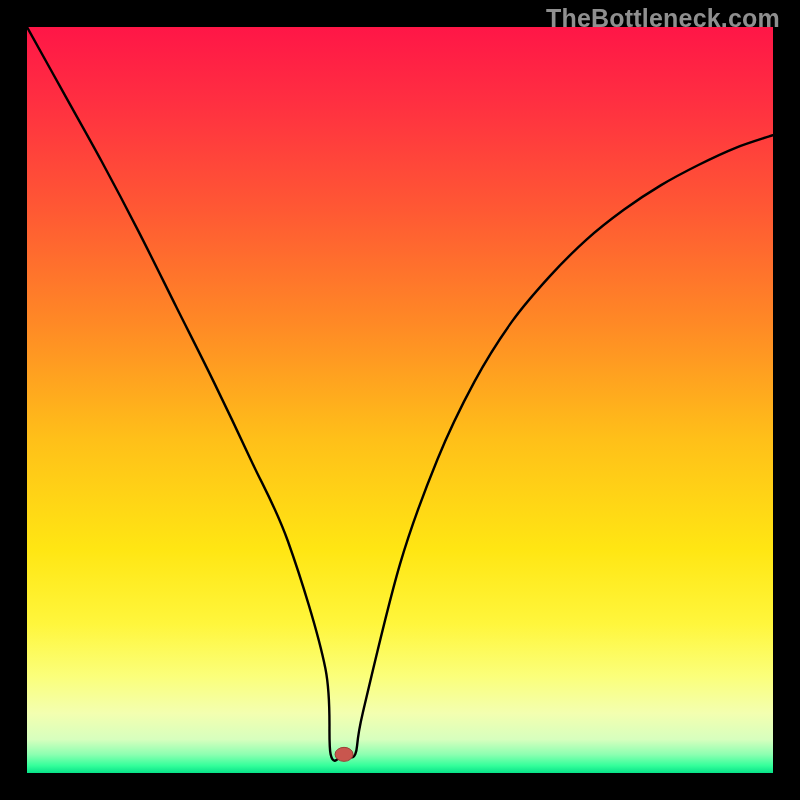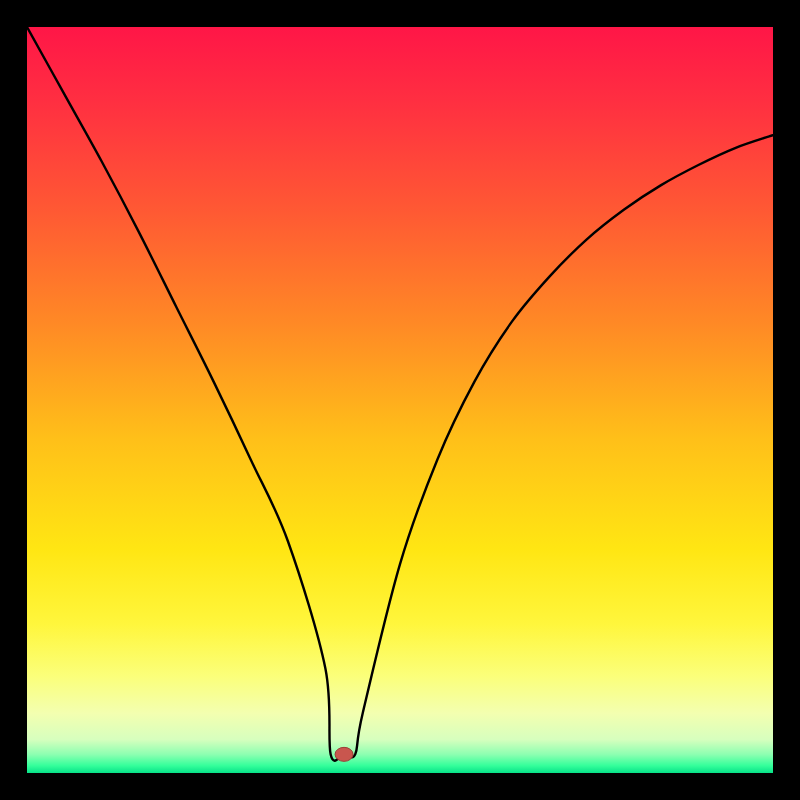--- a/index.html
+++ b/index.html
@@ -56,13 +56,14 @@
         <stop offset="0.975" stop-color="#8dffb1"></stop>
         <stop offset="0.99" stop-color="#35ff9b"></stop>
         <stop offset="1.00" stop-color="#07e388"></stop>
       </linearGradient>
     </defs>
     <rect x="0" y="0" width="746" height="746" fill="url(#bg)"></rect>
     <path id="curve" d="M 0.00 0.00 C 6.22 11.19, 24.87 44.76, 37.30 67.14 C 49.73 89.52, 62.17 111.28, 74.60 134.28 C 87.03 157.28, 99.47 180.91, 111.90 205.15 C 124.33 229.39, 136.77 254.88, 149.20 279.75 C 161.63 304.62, 174.07 328.86, 186.50 354.35 C 198.93 379.84, 211.37 405.95, 223.80 432.68 C 236.23 459.41, 248.67 479.93, 261.10 514.74 C 273.53 549.55, 291.31 606.13, 298.40 641.56 C 305.49 676.99, 300.51 713.05, 303.62 727.35 C 306.73 741.65, 312.95 727.35, 317.05 727.35 C 321.15 727.35, 325.13 734.19, 328.24 727.35 C 331.35 720.51, 328.24 718.03, 335.70 686.32 C 343.16 654.62, 360.57 579.39, 373.00 537.12 C 385.43 494.85, 397.87 463.14, 410.30 432.68 C 422.73 402.22, 435.17 377.35, 447.60 354.35 C 460.03 331.35, 472.47 312.08, 484.90 294.67 C 497.33 277.26, 509.77 263.59, 522.20 249.91 C 534.63 236.23, 547.07 223.80, 559.50 212.61 C 571.93 201.42, 584.37 191.85, 596.80 182.77 C 609.23 173.69, 621.67 165.61, 634.10 158.15 C 646.53 150.69, 658.97 144.23, 671.40 138.01 C 683.83 131.79, 696.27 125.83, 708.70 120.85 C 721.13 115.88, 739.78 110.28, 746.00 108.17" fill="none" stroke="#000000" stroke-width="2.4" stroke-linecap="round" stroke-linejoin="round"></path>
     <ellipse id="marker" cx="317.05" cy="727.35" rx="9" ry="7" fill="#c9564e" stroke="#9a3d36" stroke-width="1"></ellipse>
   </svg>
 
+  <div class="watermark">TheBottleneck.com</div>
 </div>
 
 </body></html>

